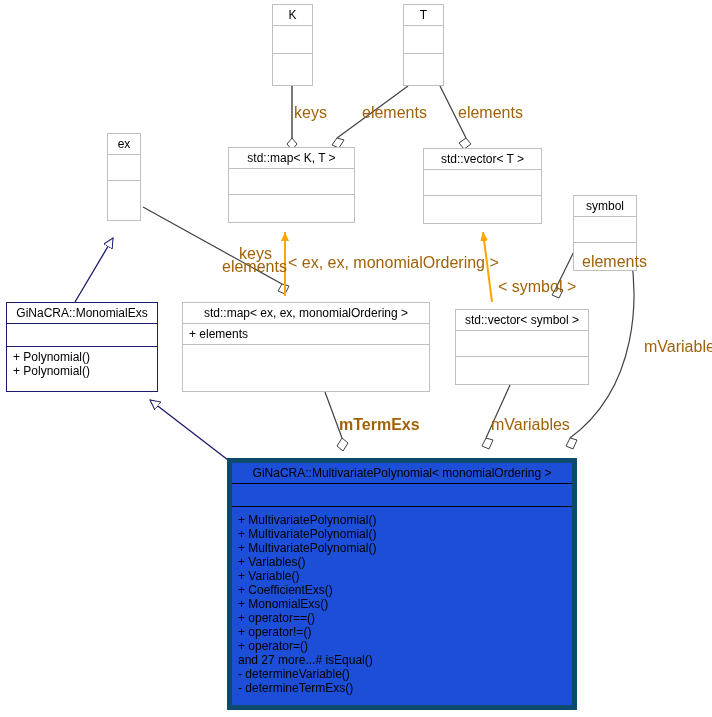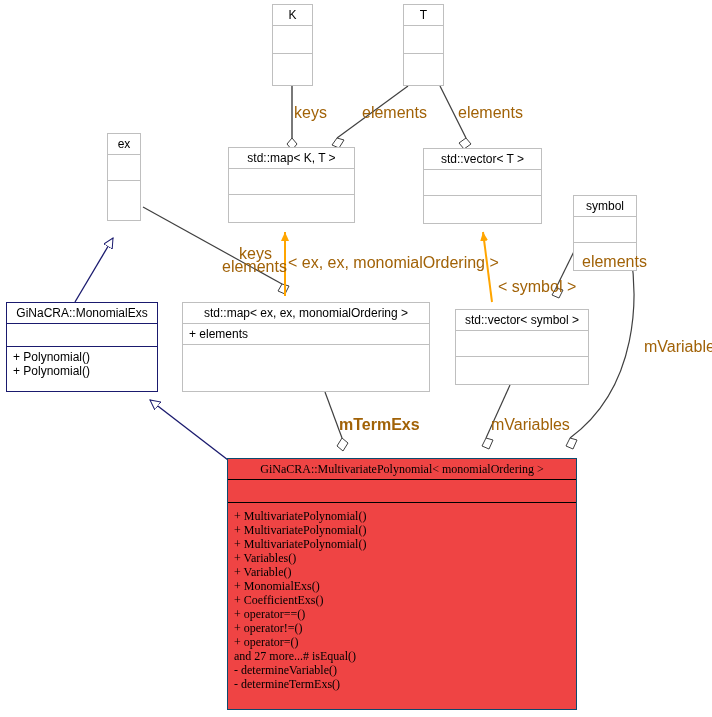--- a/index.html
+++ b/index.html
@@ -41,23 +41,22 @@
   }
   .node .sep {
     border-top: 1px solid #bfbfbf;
   }
   .node .compart {
     padding: 3px 6px;
     line-height: 14px;
     white-space: nowrap;
   }
   .node.filled {
-    background: #ef4444;
-    border: 1px solid #0c4a6e;
-    font-family: Liberation Serif, serif;
+    background: #1d4ed8;
+    border: 5px solid #0c4a6e;
   }
   .node.filled .sep {
     border-top: 1px solid #000000;
   }
   .node.dark {
     border: 1px solid #1a1a6e;
   }
   .node.dark .sep {
     border-top: 1px solid #1a1a6e;
   }
@@ -206,22 +205,22 @@
 
   <div class="node filled" style="left:227px; top:458px; width:350px; height:252px;">
     <div class="title">GiNaCRA::MultivariatePolynomial&lt; monomialOrdering &gt;</div>
     <div class="sep" style="height:22px;"></div>
     <div class="sep compart" style="padding-top:6px;">
       <span class="mline">+ MultivariatePolynomial()</span>
       <span class="mline">+ MultivariatePolynomial()</span>
       <span class="mline">+ MultivariatePolynomial()</span>
       <span class="mline">+ Variables()</span>
       <span class="mline">+ Variable()</span>
+      <span class="mline">+ CoefficientExs()</span>
       <span class="mline">+ MonomialExs()</span>
-      <span class="mline">+ CoefficientExs()</span>
       <span class="mline">+ operator==()</span>
       <span class="mline">+ operator!=()</span>
       <span class="mline">+ operator=()</span>
       <span class="mline">and 27 more...# isEqual()</span>
       <span class="mline">- determineVariable()</span>
       <span class="mline">- determineTermExs()</span>
     </div>
   </div>
 
   <div class="edge-label" style="left:294px; top:106px;">keys</div>

